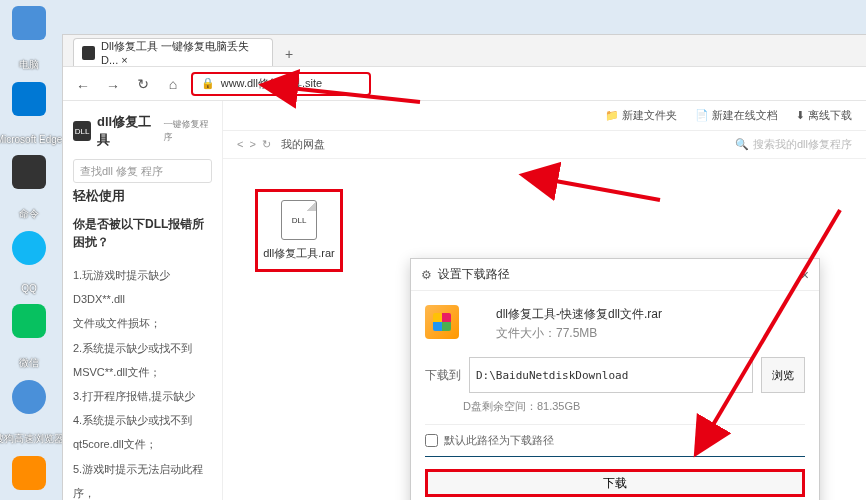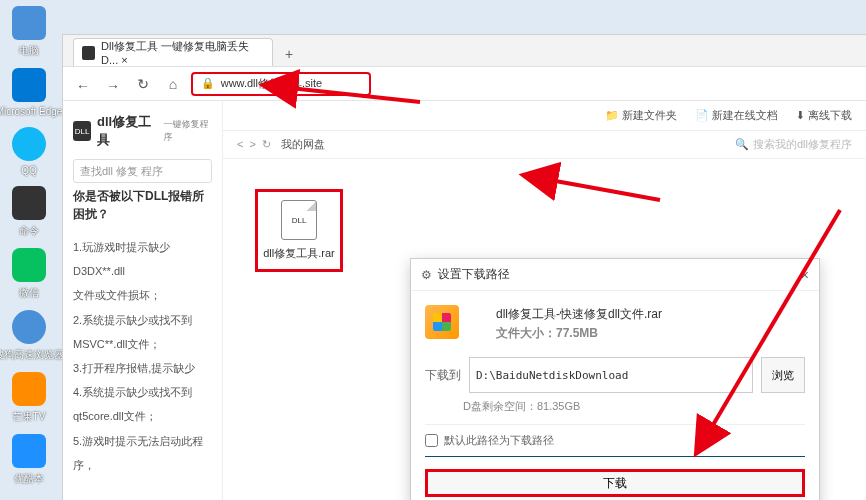--- a/index.html
+++ b/index.html
@@ -1,20 +1,20 @@
 <!DOCTYPE html>
 <html><head>
 <meta charset="utf-8">
 <style>
 * { margin: 0; padding: 0; box-sizing: border-box; }
 body { font-family: "Microsoft YaHei", sans-serif; font-size: 12px; background: #dfeaf4; width: 866px; height: 500px; overflow: hidden; position: relative; color: #333; }
 
 
 .desktop { position: absolute; left: 0; top: 0; width: 60px; height: 500px; }
-.desktop-icon { width: 50px; margin: 6px 4px 10px 4px; display: flex; flex-direction: column; align-items: center; gap: 4px; }
+.desktop-icon { width: 50px; margin: 6px 4px 10px 4px; display: flex; flex-direction: column; align-items: center; gap: 18px; }
 .desktop-icon .ico { width: 34px; height: 34px; border-radius: 6px; display: flex; align-items: center; justify-content: center; }
 .desktop-icon .lbl { color: #fff; font-size: 10px; text-shadow: 0 0 2px #000; text-align: center; white-space: nowrap; }
 
 
 .browser { position: absolute; left: 62px; top: 34px; right: 0; bottom: 0; background: #fff; border-top: 1px solid #d0d0d0; border-left: 1px solid #d0d0d0; display: flex; flex-direction: column; }
 
 
 .tab-bar { height: 32px; background: #f3f3f3; display: flex; align-items: flex-end; padding-left: 10px; border-bottom: 1px solid #e0e0e0; }
 .tab { height: 28px; background: #fff; border: 1px solid #d0d0d0; border-bottom: none; border-radius: 4px 4px 0 0; display: flex; align-items: center; padding: 0 8px; gap: 6px; font-size: 11px; max-width: 200px; }
 .tab .favicon { width: 14px; height: 14px; background: #333; border-radius: 2px; }
@@ -57,21 +57,21 @@
 
 .dialog { position: absolute; left: 410px; top: 258px; width: 410px; background: #fff; border: 1px solid #ccc; box-shadow: 0 4px 14px rgba(0,0,0,.2); }
 .dlg-hdr { height: 32px; display: flex; align-items: center; padding: 0 10px; font-size: 12px; border-bottom: 1px solid #eee; }
 .dlg-hdr .gear { margin-right: 6px; color: #666; }
 .dlg-hdr .x { margin-left: auto; cursor: pointer; color: #666; font-size: 14px; }
 .dlg-body { padding: 14px 14px 10px 14px; }
 .dlg-file { display: flex; gap: 10px; margin-bottom: 14px; }
 .dlg-file .ico { width: 34px; height: 34px; background: linear-gradient(135deg,#ffb84d,#ff9800); border-radius: 4px; display: flex; align-items: center; justify-content: center; }
 .dlg-file .ico:after { content: ""; width: 18px; height: 18px; background: conic-gradient(#e91e63 0 90deg,#4caf50 0 180deg,#2196f3 0 270deg,#ffc107 0); border-radius: 2px; }
 .dlg-file .txt { font-size: 12px; line-height: 1.6; margin-left: 27px; }
-.dlg-file .size { color: #888; font-weight: bold; }
+.dlg-file .size { color: #888; }
 .dlg-row { display: flex; align-items: center; gap: 8px; margin-bottom: 6px; font-size: 12px; }
 .dlg-row .lbl { color: #666; }
 .dlg-row .path { flex: 1; height: 36px; border: 1px solid #ccc; padding: 0 6px; font-size: 11px; color: #333; display: flex; align-items: center; font-family: monospace; }
 .dlg-row .browse { height: 36px; padding: 0 10px; border: 1px solid #ccc; background: #f7f7f7; cursor: pointer; font-size: 11px; }
 .dlg-free { font-size: 11px; color: #888; margin-left: 38px; margin-bottom: 10px; }
 .dlg-chk { display: flex; align-items: center; gap: 6px; font-size: 11px; color: #666; padding: 8px 0; border-top: 1px solid #eee; border-bottom: 1px solid #0c4a6e; margin-bottom: 12px; }
 .dlg-chk input { width: 13px; height: 13px; }
 .dlg-btns { display: flex; justify-content: flex-end; gap: 10px; flex-direction: column; }
 .dlg-btns button { height: 28px; padding: 0 20px; font-size: 12px; cursor: pointer; border: 1px solid #ccc; background: #f7f7f7; }
 .dlg-btns .primary { border: 3px solid #e60012; }
@@ -86,26 +86,26 @@
 <div class="desktop">
   <div class="desktop-icon">
       <div class="ico" style="background:#4a90d9"></div>
       <div class="lbl">电脑</div>
     </div>
   <div class="desktop-icon">
       <div class="ico" style="background:#0078d4"></div>
       <div class="lbl">Microsoft Edge</div>
     </div>
   <div class="desktop-icon">
+      <div class="ico" style="background:#333"></div>
+      <div class="lbl">命令</div>
+    </div>
+  <div class="desktop-icon">
       <div class="ico" style="background:#12b7f5;border-radius:50%"></div>
       <div class="lbl">QQ</div>
-    </div>
-  <div class="desktop-icon">
-      <div class="ico" style="background:#333"></div>
-      <div class="lbl">命令</div>
     </div>
   <div class="desktop-icon">
       <div class="ico" style="background:#07c160;border-radius:8px"></div>
       <div class="lbl">微信</div>
     </div>
   <div class="desktop-icon">
       <div class="ico" style="background:#4a90d9;border-radius:50%"></div>
       <div class="lbl">搜狗高速浏览器</div>
     </div>
   <div class="desktop-icon">
@@ -143,20 +143,21 @@
 
     <div class="sidebar">
       <div class="site-hdr">
         <div class="site-icon">DLL</div>
         <div>
           <div class="site-title">dll修复工具</div>
         </div>
         <span class="site-sub">一键修复程序</span>
       </div>
       <div class="search-box">查找dll 修复 程序</div>
+      <div class="sect-hdr">轻松使用</div>
       <div class="question">你是否被以下DLL报错所困扰？</div>
       <div class="item-list">
         <div>1.玩游戏时提示缺少D3DX**.dll</div>
         <div>文件或文件损坏；</div>
         <div>2.系统提示缺少或找不到</div>
         <div>MSVC**.dll文件；</div>
         <div>3.打开程序报错,提示缺少</div>
         <div>4.系统提示缺少或找不到</div>
         <div>qt5core.dll文件；</div>
         <div>5.游戏时提示无法启动此程序，</div>

